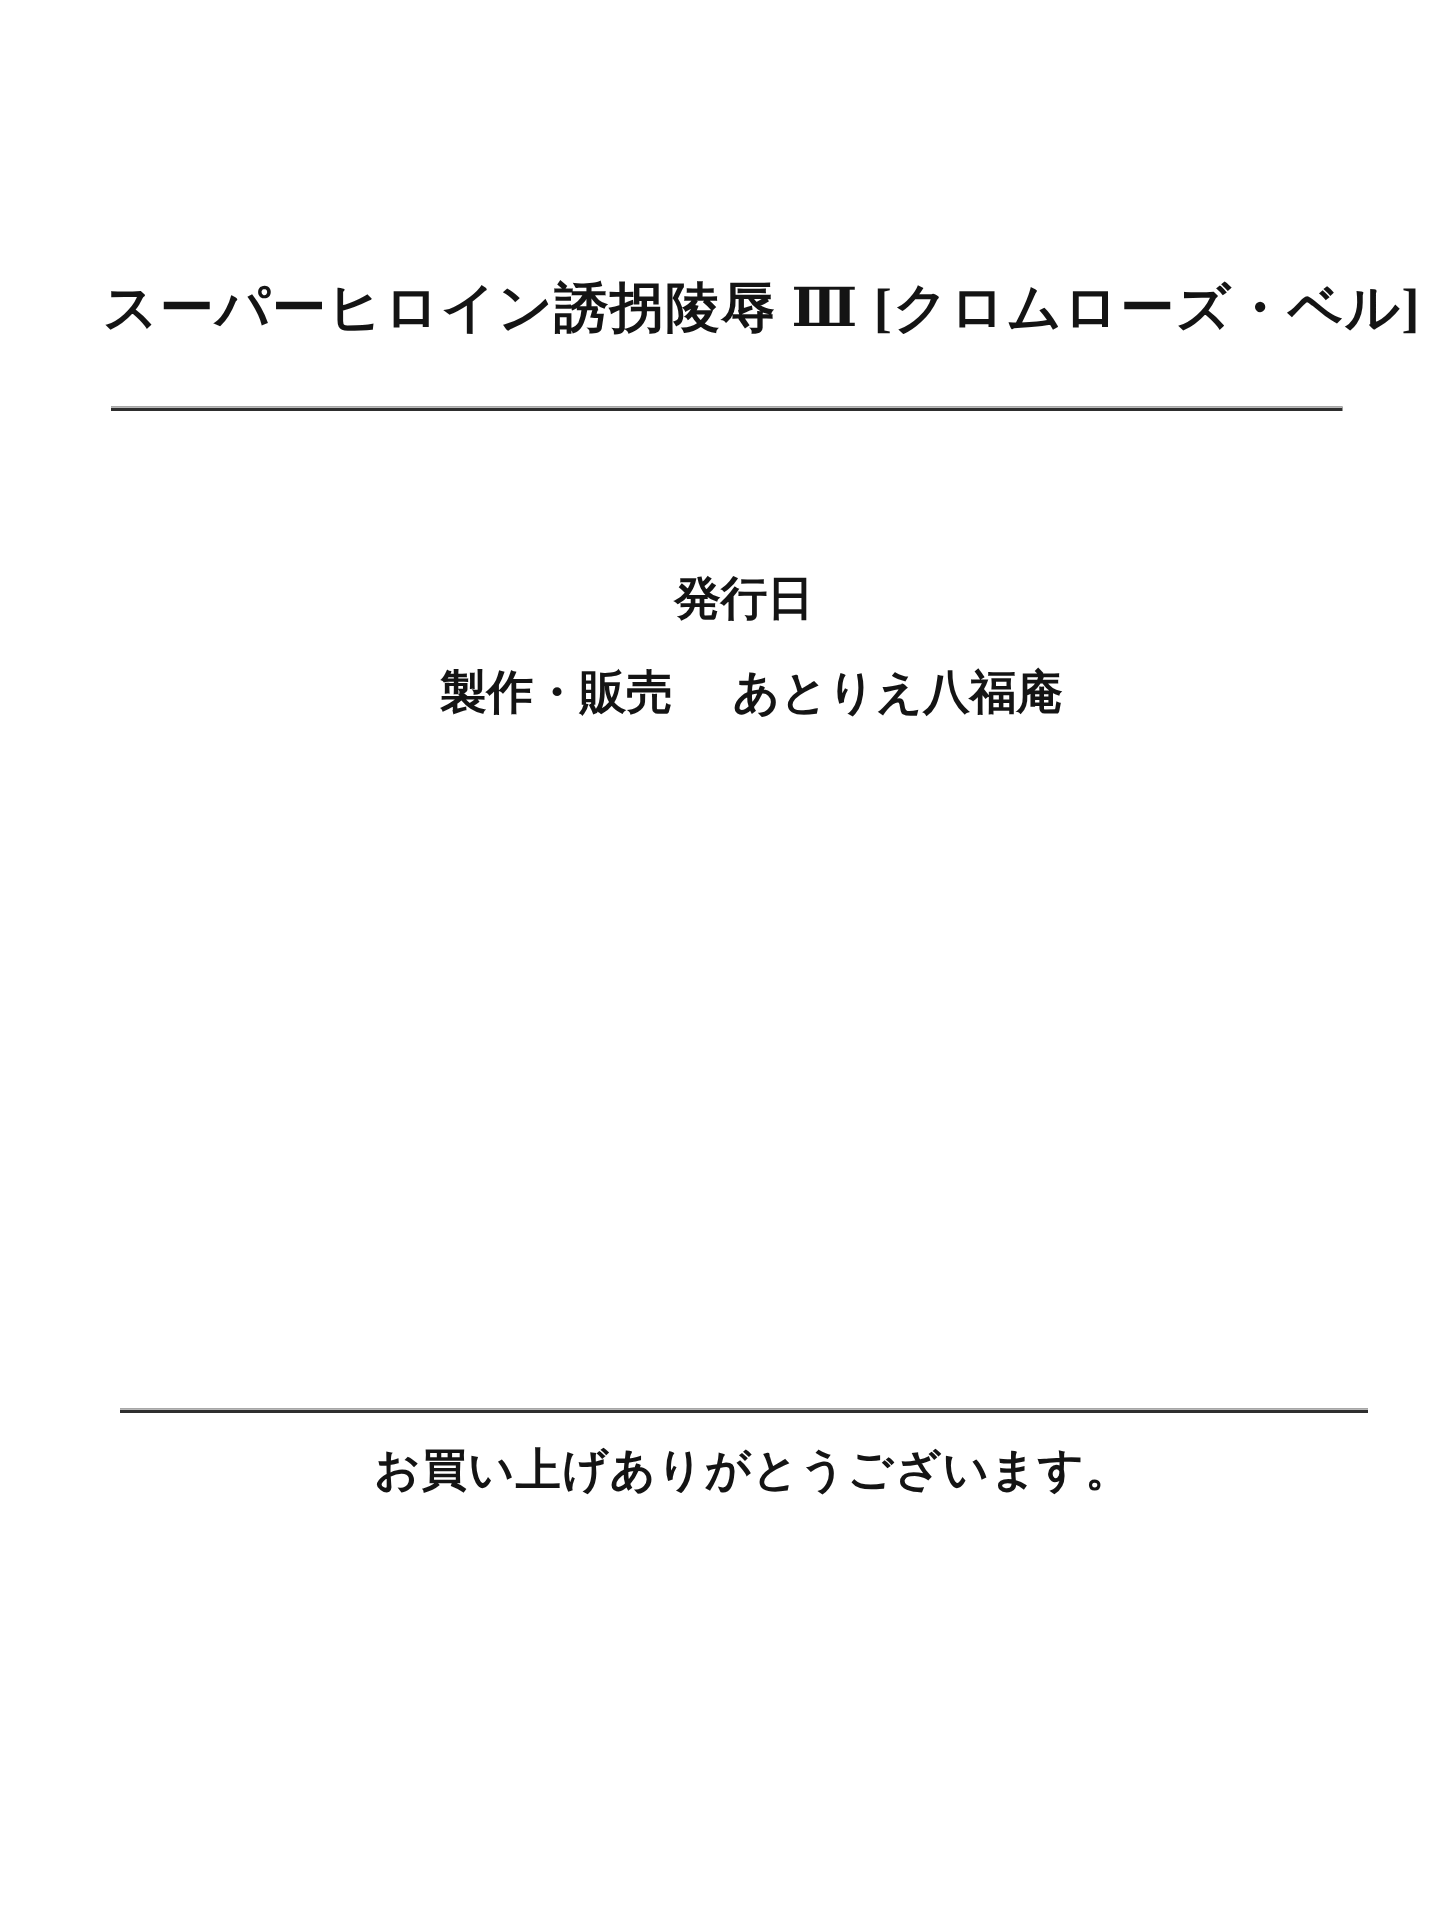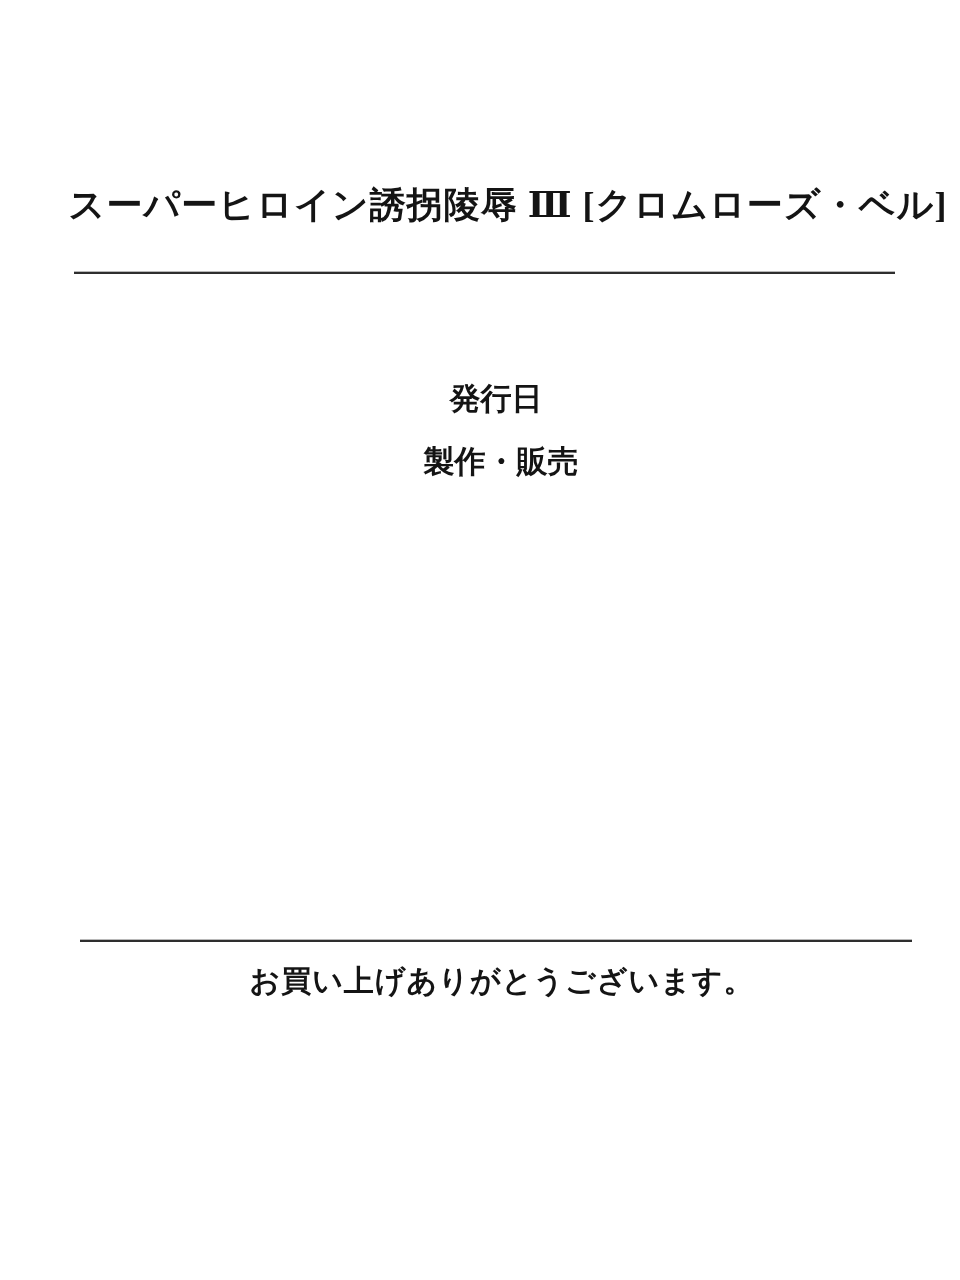--- a/index.html
+++ b/index.html
@@ -91,19 +91,20 @@
   <div class="page-title serif-text">スーパーヒロイン誘拐陵辱 Ⅲ [クロムローズ・ベル]</div>
 
   <div class="divider divider-top"></div>
 
   <div class="info-line publication sans-text">
     <span>発行日</span>
   </div>
 
   <div class="info-line production sans-text">
     <span>製作・販売</span>
+    <span>あとりえ八福庵</span>
   </div>
 
   <div class="divider divider-bottom"></div>
 
   <div class="thanks-line serif-text">お買い上げありがとうございます。</div>
 
 </div>
 
 </body></html>

